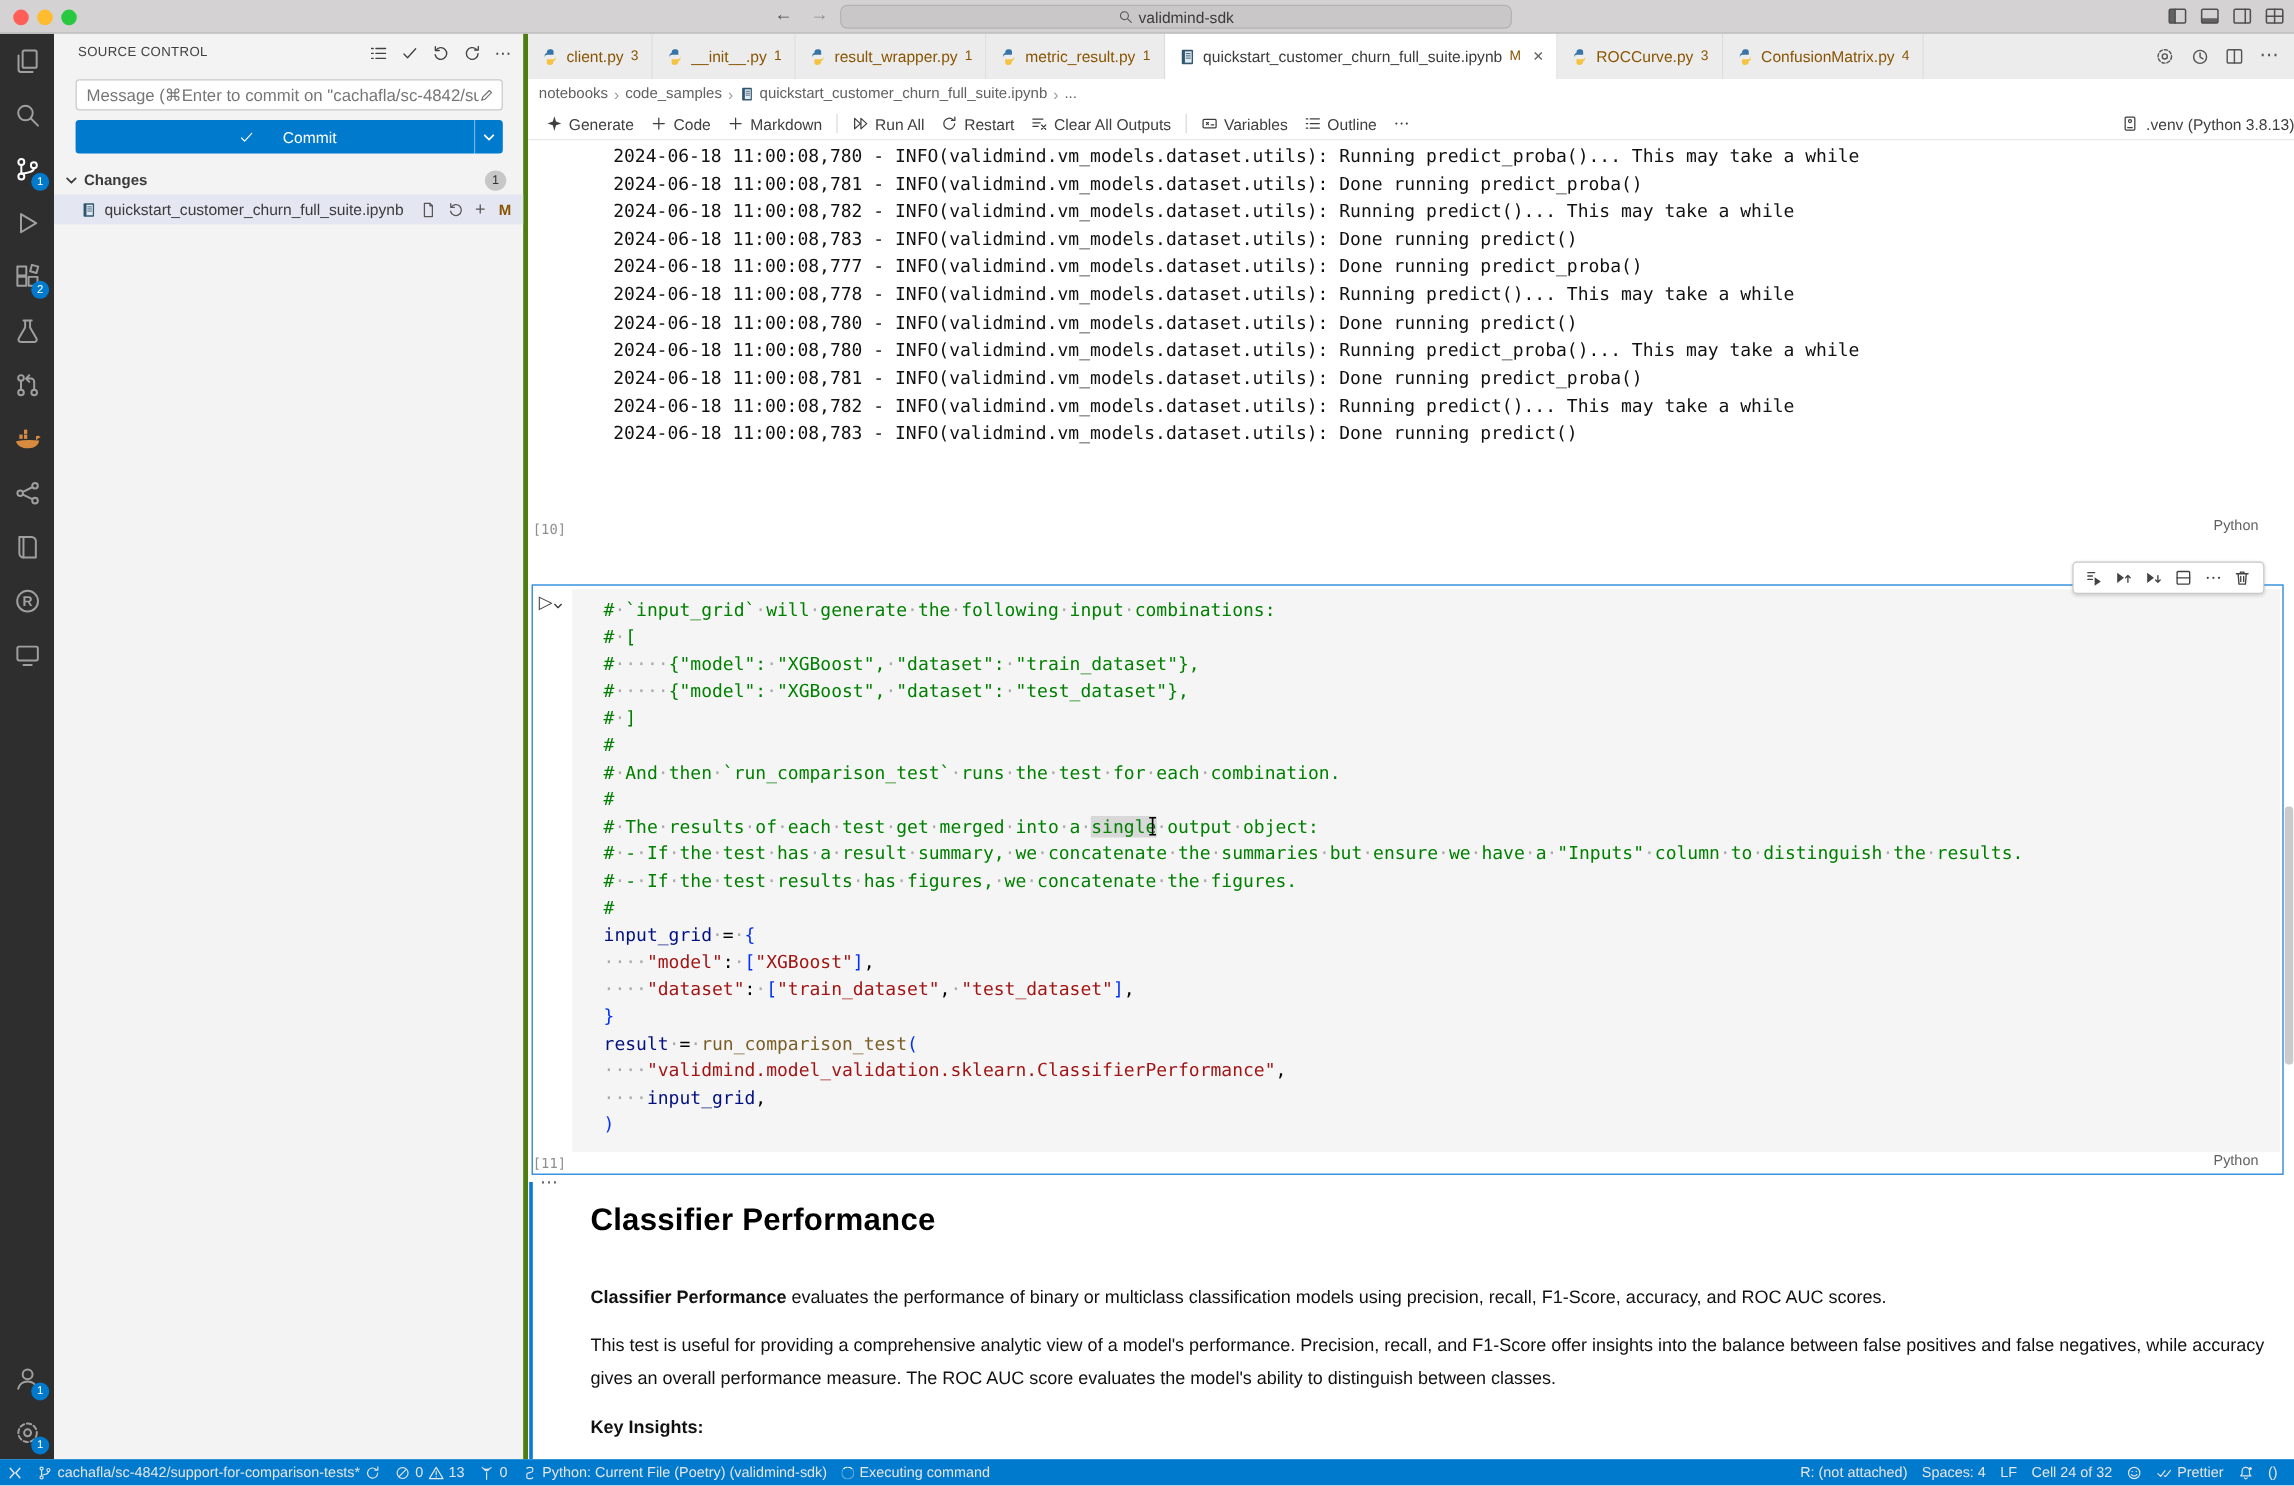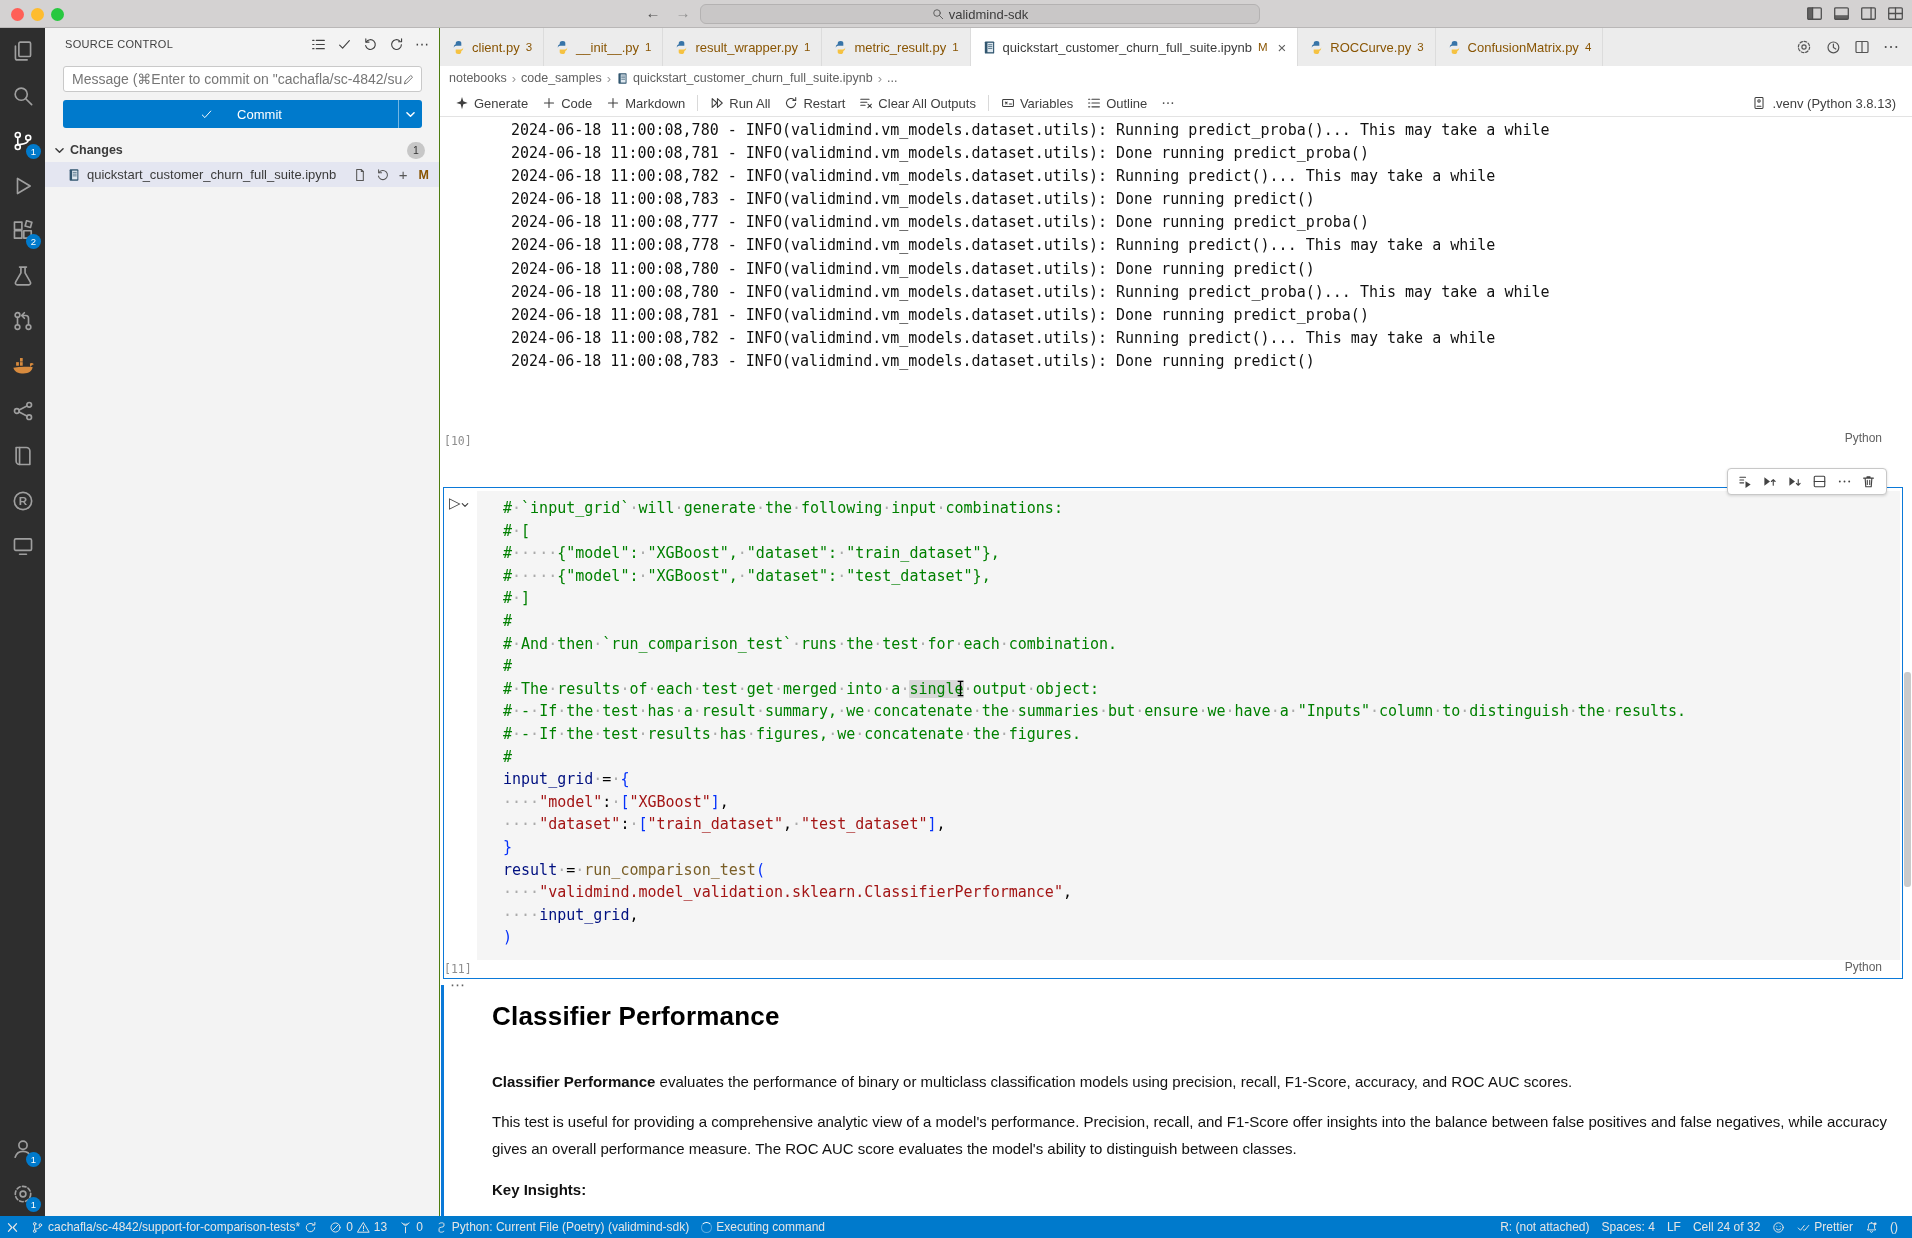--- a/index.html
+++ b/index.html
@@ -26,21 +26,21 @@
 
   
   #activitybar { position:absolute; left:0; top:28px; width:45px; bottom:22px; background:#2e2e2e; z-index:10; display:flex; flex-direction:column; }
   .act-item { position:relative; width:45px; height:45px; display:flex; align-items:center; justify-content:center; color:#9f9f9f; }
   .act-item.active { color:#ffffff; }
   .act-item .ic { width:22px; height:22px; }
   .act-badge { position:absolute; right:4px; bottom:4px; min-width:15px; height:15px; border-radius:8px; background:#007acc; color:#fff; font-size:9.5px; display:flex; align-items:center; justify-content:center; padding:0 3px; }
   #act-bottom { margin-top:auto; }
 
   
-  #sidebar { position:absolute; left:45px; top:28px; width:395px; bottom:22px; background:#f3f3f3; border-right:1px solid #4d7c0f; z-index:5; }
+  #sidebar { position:absolute; left:45px; top:28px; width:395px; bottom:22px; background:#f3f3f3; border-right:4px solid #4d7c0f; z-index:5; }
   #scm-header { height:32px; display:flex; align-items:center; padding:0 10px 0 20px; }
   #scm-title { font-size:11px; color:#3f3f3f; letter-spacing:.3px; }
   #scm-actions { margin-left:auto; display:flex; gap:11px; color:#424242; }
   #scm-actions .ic { width:15px; height:15px; }
   #commit-input { position:absolute; left:18px; right:17px; top:38px; height:26px; background:#fff; border:1px solid #c9c9c9; border-radius:3px; display:flex; align-items:center; padding:0 6px 0 8px; }
   #commit-input .msg { font-size:14px; color:#767676; white-space:nowrap; overflow:hidden; flex:1; }
   #commit-input .ic { width:13px; height:13px; color:#6f6f6f; }
   #commit-btn { position:absolute; left:18px; right:17px; top:72px; height:28px; background:#007acc; border-radius:3px; color:#fff; display:flex; align-items:center; }
   #commit-btn .main { flex:1; display:flex; align-items:center; justify-content:center; gap:24px; font-size:13px;padding-left:21px; }
   #commit-btn .chev { width:24px; height:100%; border-left:1px solid rgba(255,255,255,.45); display:flex; align-items:center; justify-content:center; }
@@ -69,21 +69,21 @@
   #tab-actions .tic { font-size:16px; color:#555; }
 
   #crumbs { position:absolute; left:0; top:38px; right:0; height:24px; display:flex; align-items:center; gap:5px; padding-left:9px; font-size:12.5px; color:#616161; background:#fff; }
   #crumbs .sep { color:#9a9a9a; font-size:13px; }
   #crumbs .ic { width:13px; height:13px; }
 
   #nbtoolbar { position:absolute; left:0; top:62px; right:0; height:27px; background:#fff; border-bottom:1px solid #e3e3e3; display:flex; align-items:center; padding-left:8px; font-size:13px; color:#3f3f3f; }
   .nbt-item { display:flex; align-items:center; gap:5px; padding:0 7px; }
   .nbt-item .ic { width:14px; height:14px; color:#3f3f3f; }
   .nbt-sep { width:1px; height:16px; background:#d9d9d9; margin:0 5px; }
-  #kernel { margin-left:auto; display:flex; align-items:center; gap:6px; padding-right:16px; color:#3f3f3f; }
+  #kernel { margin-left:auto; display:flex; align-items:center; gap:6px; color:#3f3f3f; }
   #kernel .ic { width:14px; height:14px; }
 
   #content { position:absolute; left:0; top:89px; right:0; bottom:0; background:#fff; overflow:hidden; }
 
   
   #log { position:absolute; left:43px; top:2px; font-family:"DejaVu Sans Mono",monospace; font-size:15px; color:#111; }
   #log .logline { height:23.1px; line-height:23.1px; white-space:pre;margin-left:28px; }
 
   
   .codeblock { position:absolute; background:#f5f5f5; font-family:"DejaVu Sans Mono",monospace; font-size:15px; }

